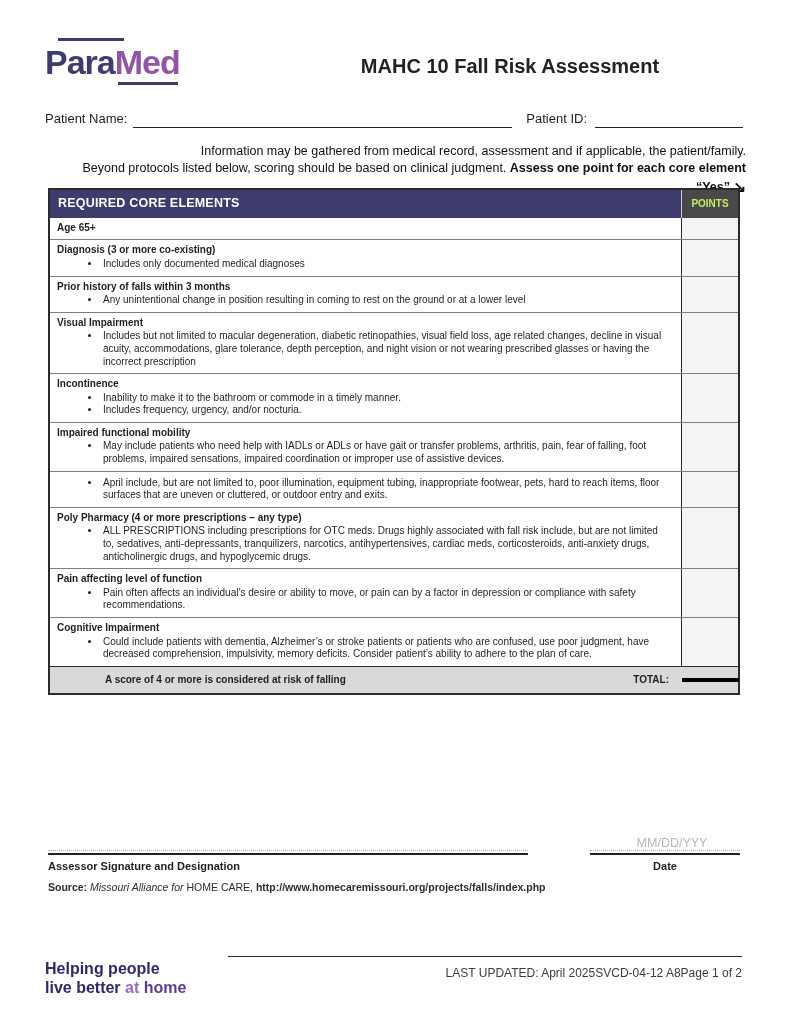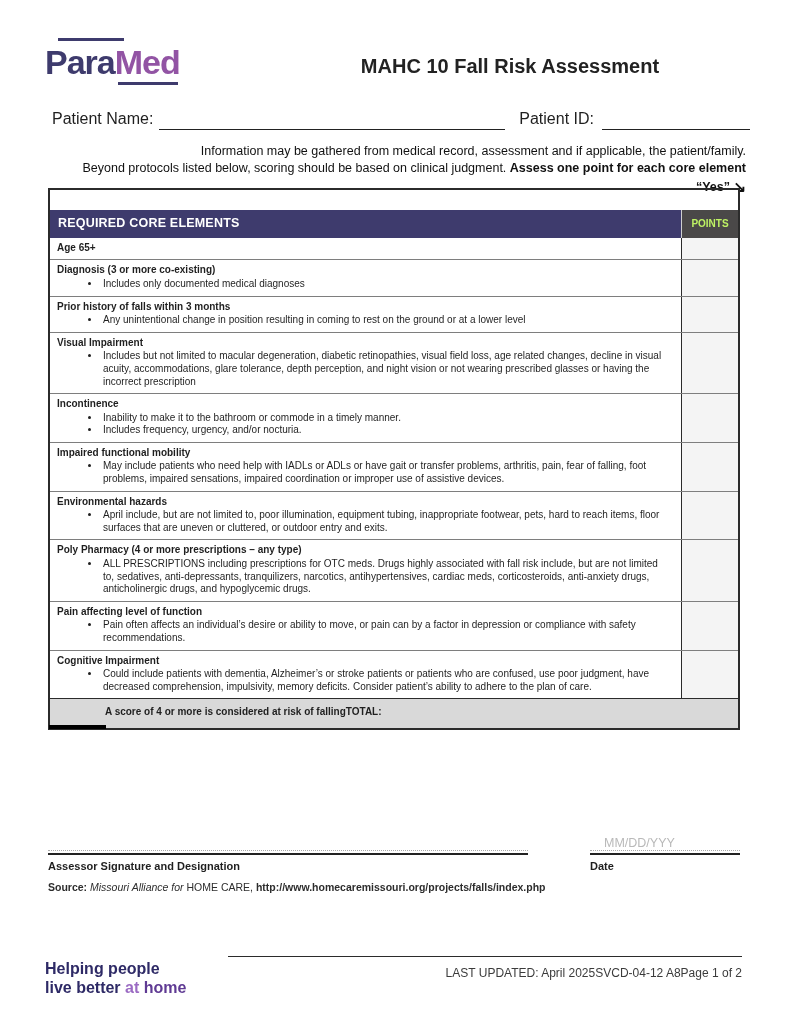--- a/index.html
+++ b/index.html
@@ -14,54 +14,54 @@
   .logo-block{position:absolute; left:45px; top:38px; width:180px;}
   .logo-line-top{width:66px; height:3px; background:var(--navy); margin-left:13px; margin-bottom:4px;}
   .logo-text{font-size:34px; font-weight:bold; letter-spacing:-1px; line-height:1.0;}
   .logo-para{color:var(--navy);}
   .logo-med{color:var(--purple);}
   .logo-line-bottom{width:60px; height:3px; background:var(--navy); margin-left:73px; margin-top:3px;}
   .doc-title{position:absolute; left:280px; top:55px; width:460px; text-align:center;
     font-size:20px; font-weight:bold; color:#222;}
 
   
-  .patient-row{position:absolute; left:52px; top:110px; width:698px; display:flex; align-items:flex-end; font-size:16px;}
+  .patient-row{position:absolute; left:45px; top:110px; width:698px; display:flex; align-items:flex-end; font-size:13px;}
   .p-label{white-space:nowrap; padding-bottom:2px;}
   .fill-line{border-bottom:1.5px solid #222; height:18px;}
   .name-line{flex:1; margin-left:6px; margin-right:14px;}
   .id-line{width:148px; margin-left:8px;}
 
   
   .instructions{position:absolute; left:48px; top:143px; width:698px; font-size:12.5px; line-height:1.34; text-align:right; color:#111;}
   .instructions b{font-weight:bold;}
   .arrow{font-weight:900; font-size:15px; vertical-align:-1px;}
 
   
   .assessment-table{position:absolute; left:48px; top:188px; width:692px; border:2px solid #2b2b2b;}
   .t-row{display:flex; border-top:1px solid #7e7e7e;}
   .t-row:first-child{border-top:none;}
-  .t-head{background:var(--navy); color:#fff;margin-top:20px;}
+  .t-head{background:var(--navy); color:#fff;}
   .t-head .cell-content{font-weight:bold; font-size:12.5px; letter-spacing:.2px; padding:6px 8px;}
   .t-head .cell-points{background:var(--points-gray); color:#bef264; font-weight:bold; font-size:10px;
     display:flex; align-items:center; justify-content:center; border-left:1px solid #cfcfcf;}
   .cell-content{flex:1; padding:4px 10px 5px 7px; font-size:10px; line-height:1.26;}
   .cell-points{width:57px; background:var(--cell-gray); border-left:1px solid #2b2b2b;}
   .row-title{font-weight:bold;}
   .cell-content ul{margin:1px 0 0 0; padding-left:44px;}
   .cell-content li{padding-left:2px; margin:0;}
-  .t-total{background:var(--total-gray); border-top:1.5px solid #2b2b2b; align-items:flex-start;flex-direction:column;}
+  .t-total{background:var(--total-gray); border-top:1.5px solid #2b2b2b; align-items:center;}
   .t-total .cell-content{display:flex; align-items:center; padding:7px 8px 7px 55px; font-weight:bold;}
   .total-spacer{flex:1;}
   .total-label{font-weight:bold; padding-right:6px;}
   .total-cell{width:57px; background:#fff; border:2.5px solid #000; margin:-1px; }
 
   
   .sig-area{position:absolute; left:48px; top:836px; width:692px; display:flex; justify-content:space-between;}
   .sig-block{width:480px;}
-  .date-block{width:150px;}
+  .date-block{width:150px;text-align:center;}
   .dotted-fill{border-bottom:1.5px dotted #aaa; height:15px; font-size:12.5px; color:#b9b9b9;}
   .solid-under{border-bottom:2px solid #222; height:4px;}
   .sig-label{font-size:11px; font-weight:bold; margin-top:5px;}
   .date-placeholder{padding-left:14px;}
 
   
   .source-line{position:absolute; left:48px; top:881px; font-size:10.5px; color:#2d2d2d;}
   .source-line .b{font-weight:bold;}
   .source-line .i{font-style:italic;}
 
@@ -161,21 +161,20 @@
         <div class="row-title">Impaired functional mobility</div>
         <ul>
               <li>May include patients who need help with IADLs or ADLs or have gait or transfer problems, arthritis, pain, fear of falling, foot problems, impaired sensations, impaired coordination or improper use of assistive devices.</li>
             </ul>
       </div>
       <div class="cell-points"></div>
     </div>
 
     <div class="t-row">
       <div class="cell-content">
-        <div class="row-title">Environmental hazards</div>
         <ul>
               <li>April include, but are not limited to, poor illumination, equipment tubing, inappropriate footwear, pets, hard to reach items, floor surfaces that are uneven or cluttered, or outdoor entry and exits.</li>
             </ul>
       </div>
       <div class="cell-points"></div>
     </div>
 
     <div class="t-row">
       <div class="cell-content">
         <div class="row-title">Poly Pharmacy (4 or more prescriptions – any type)</div>

